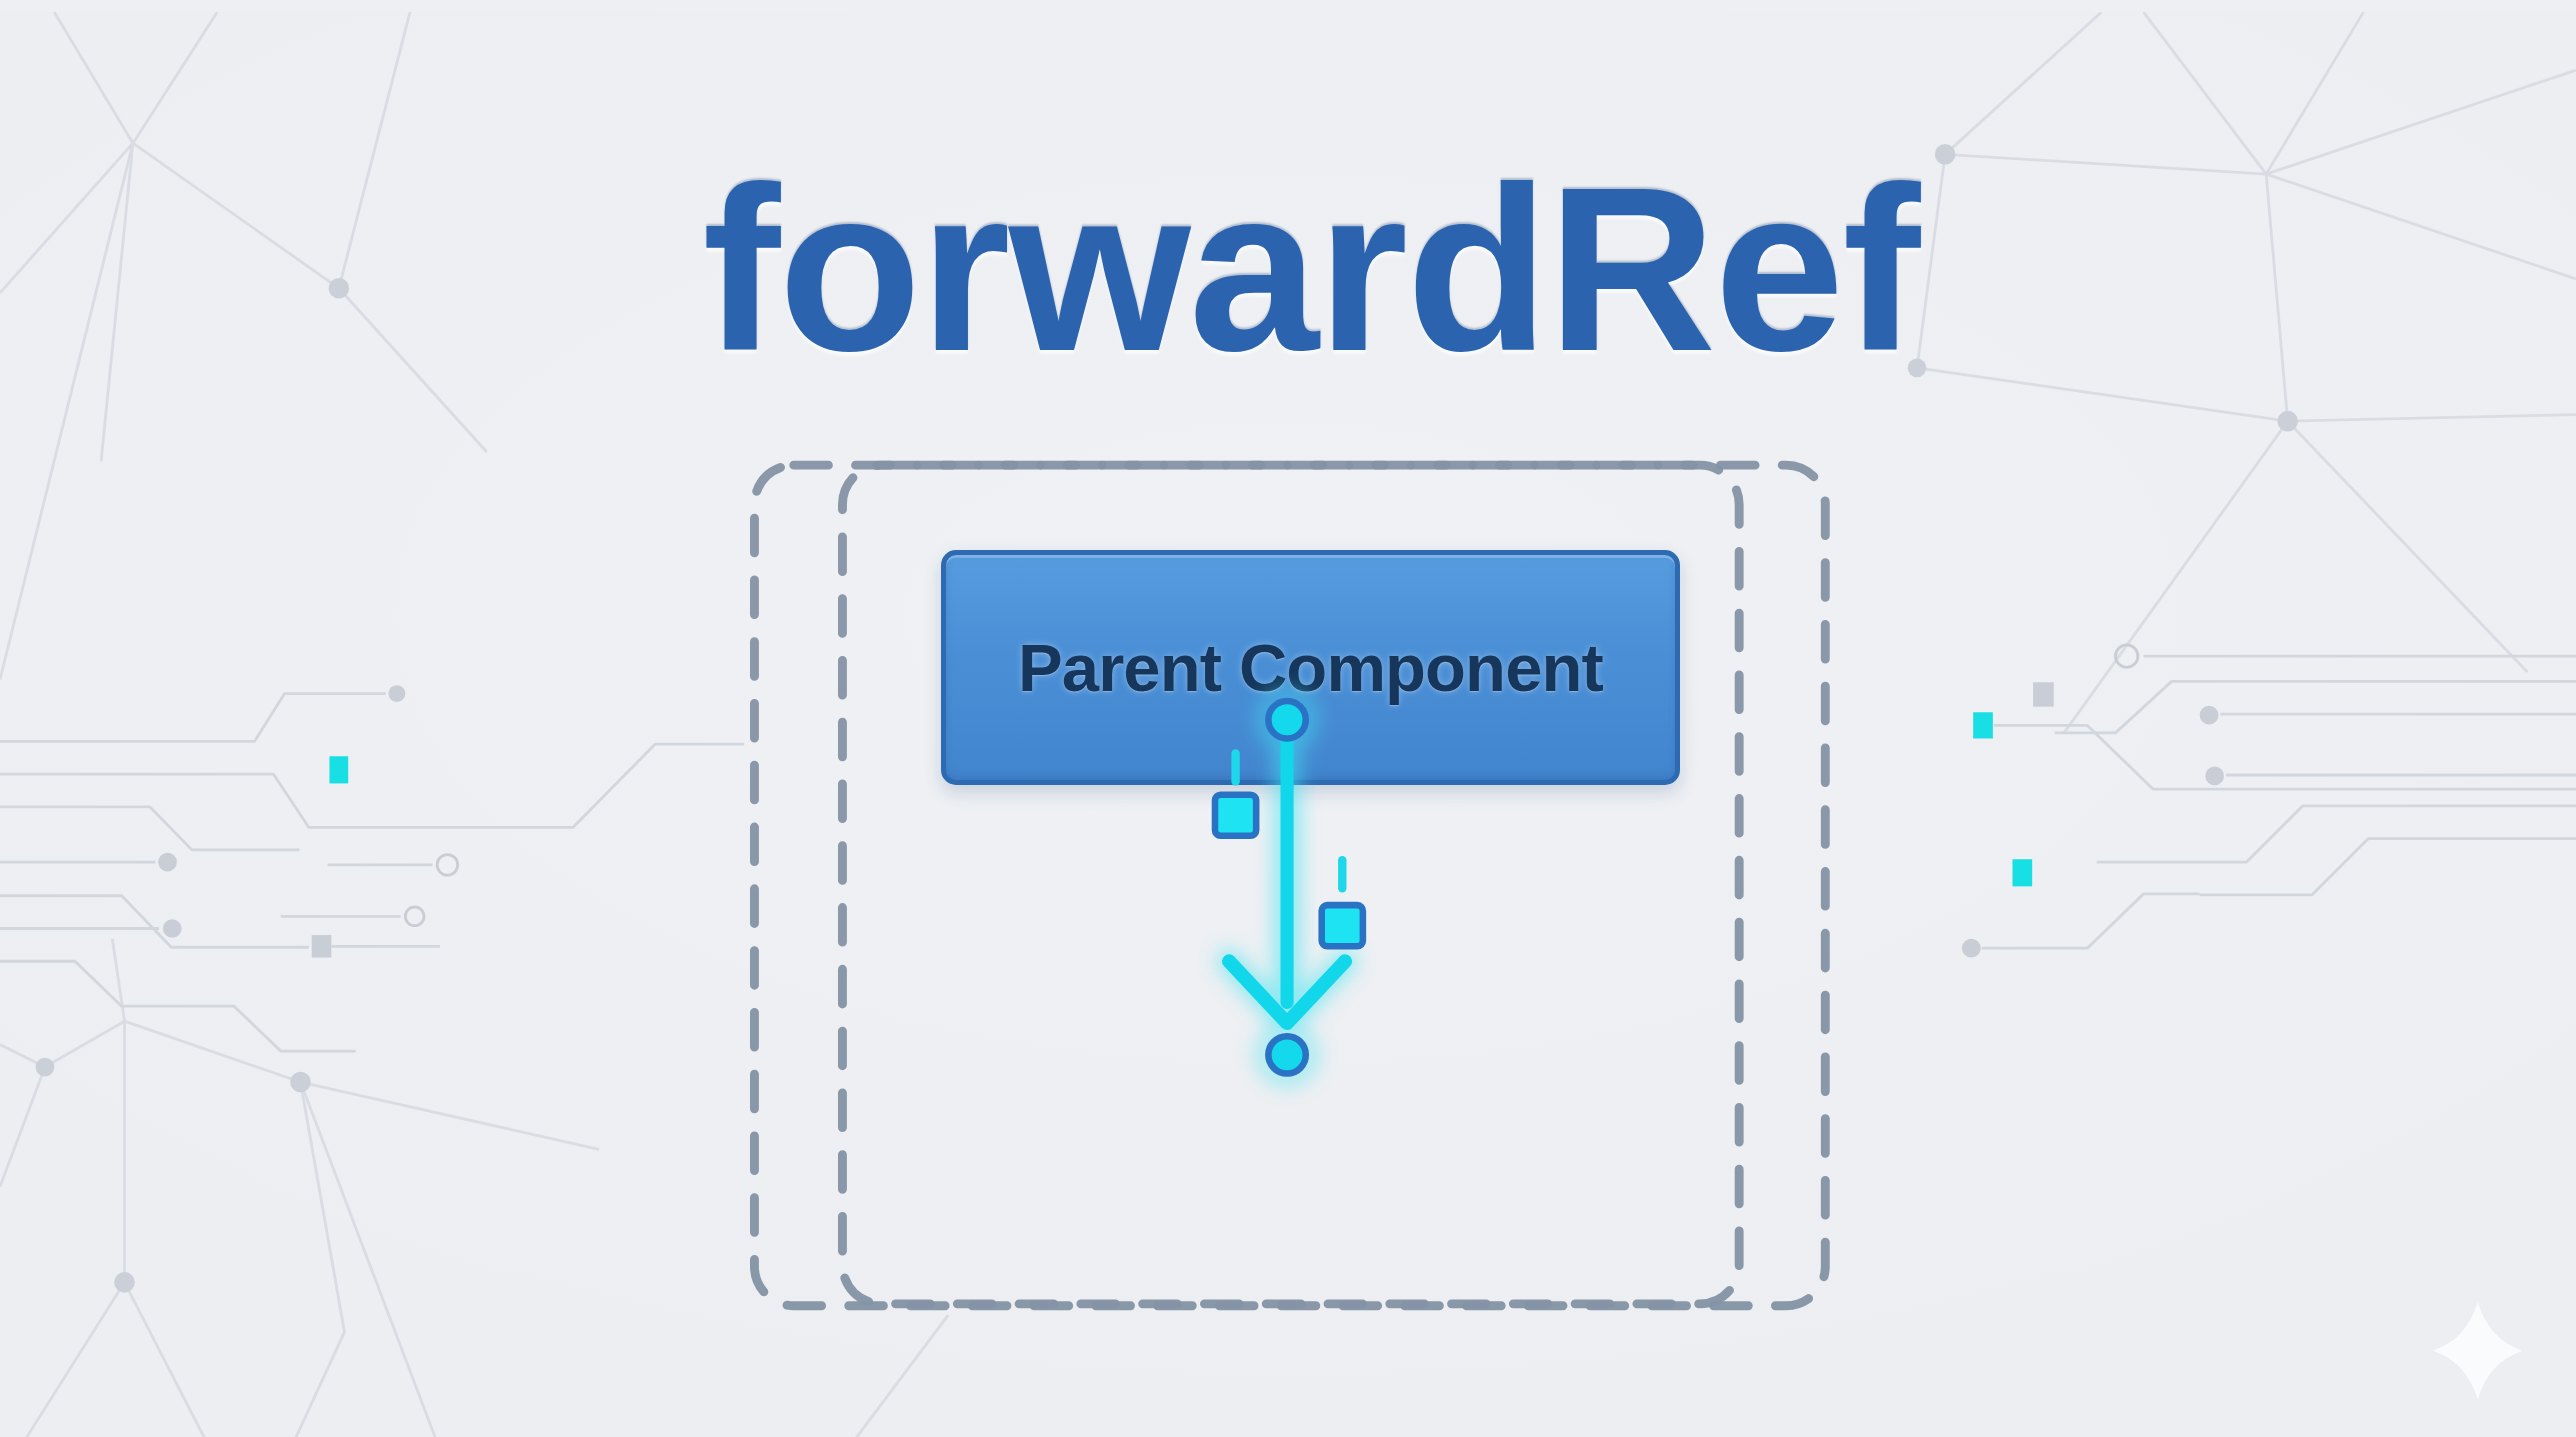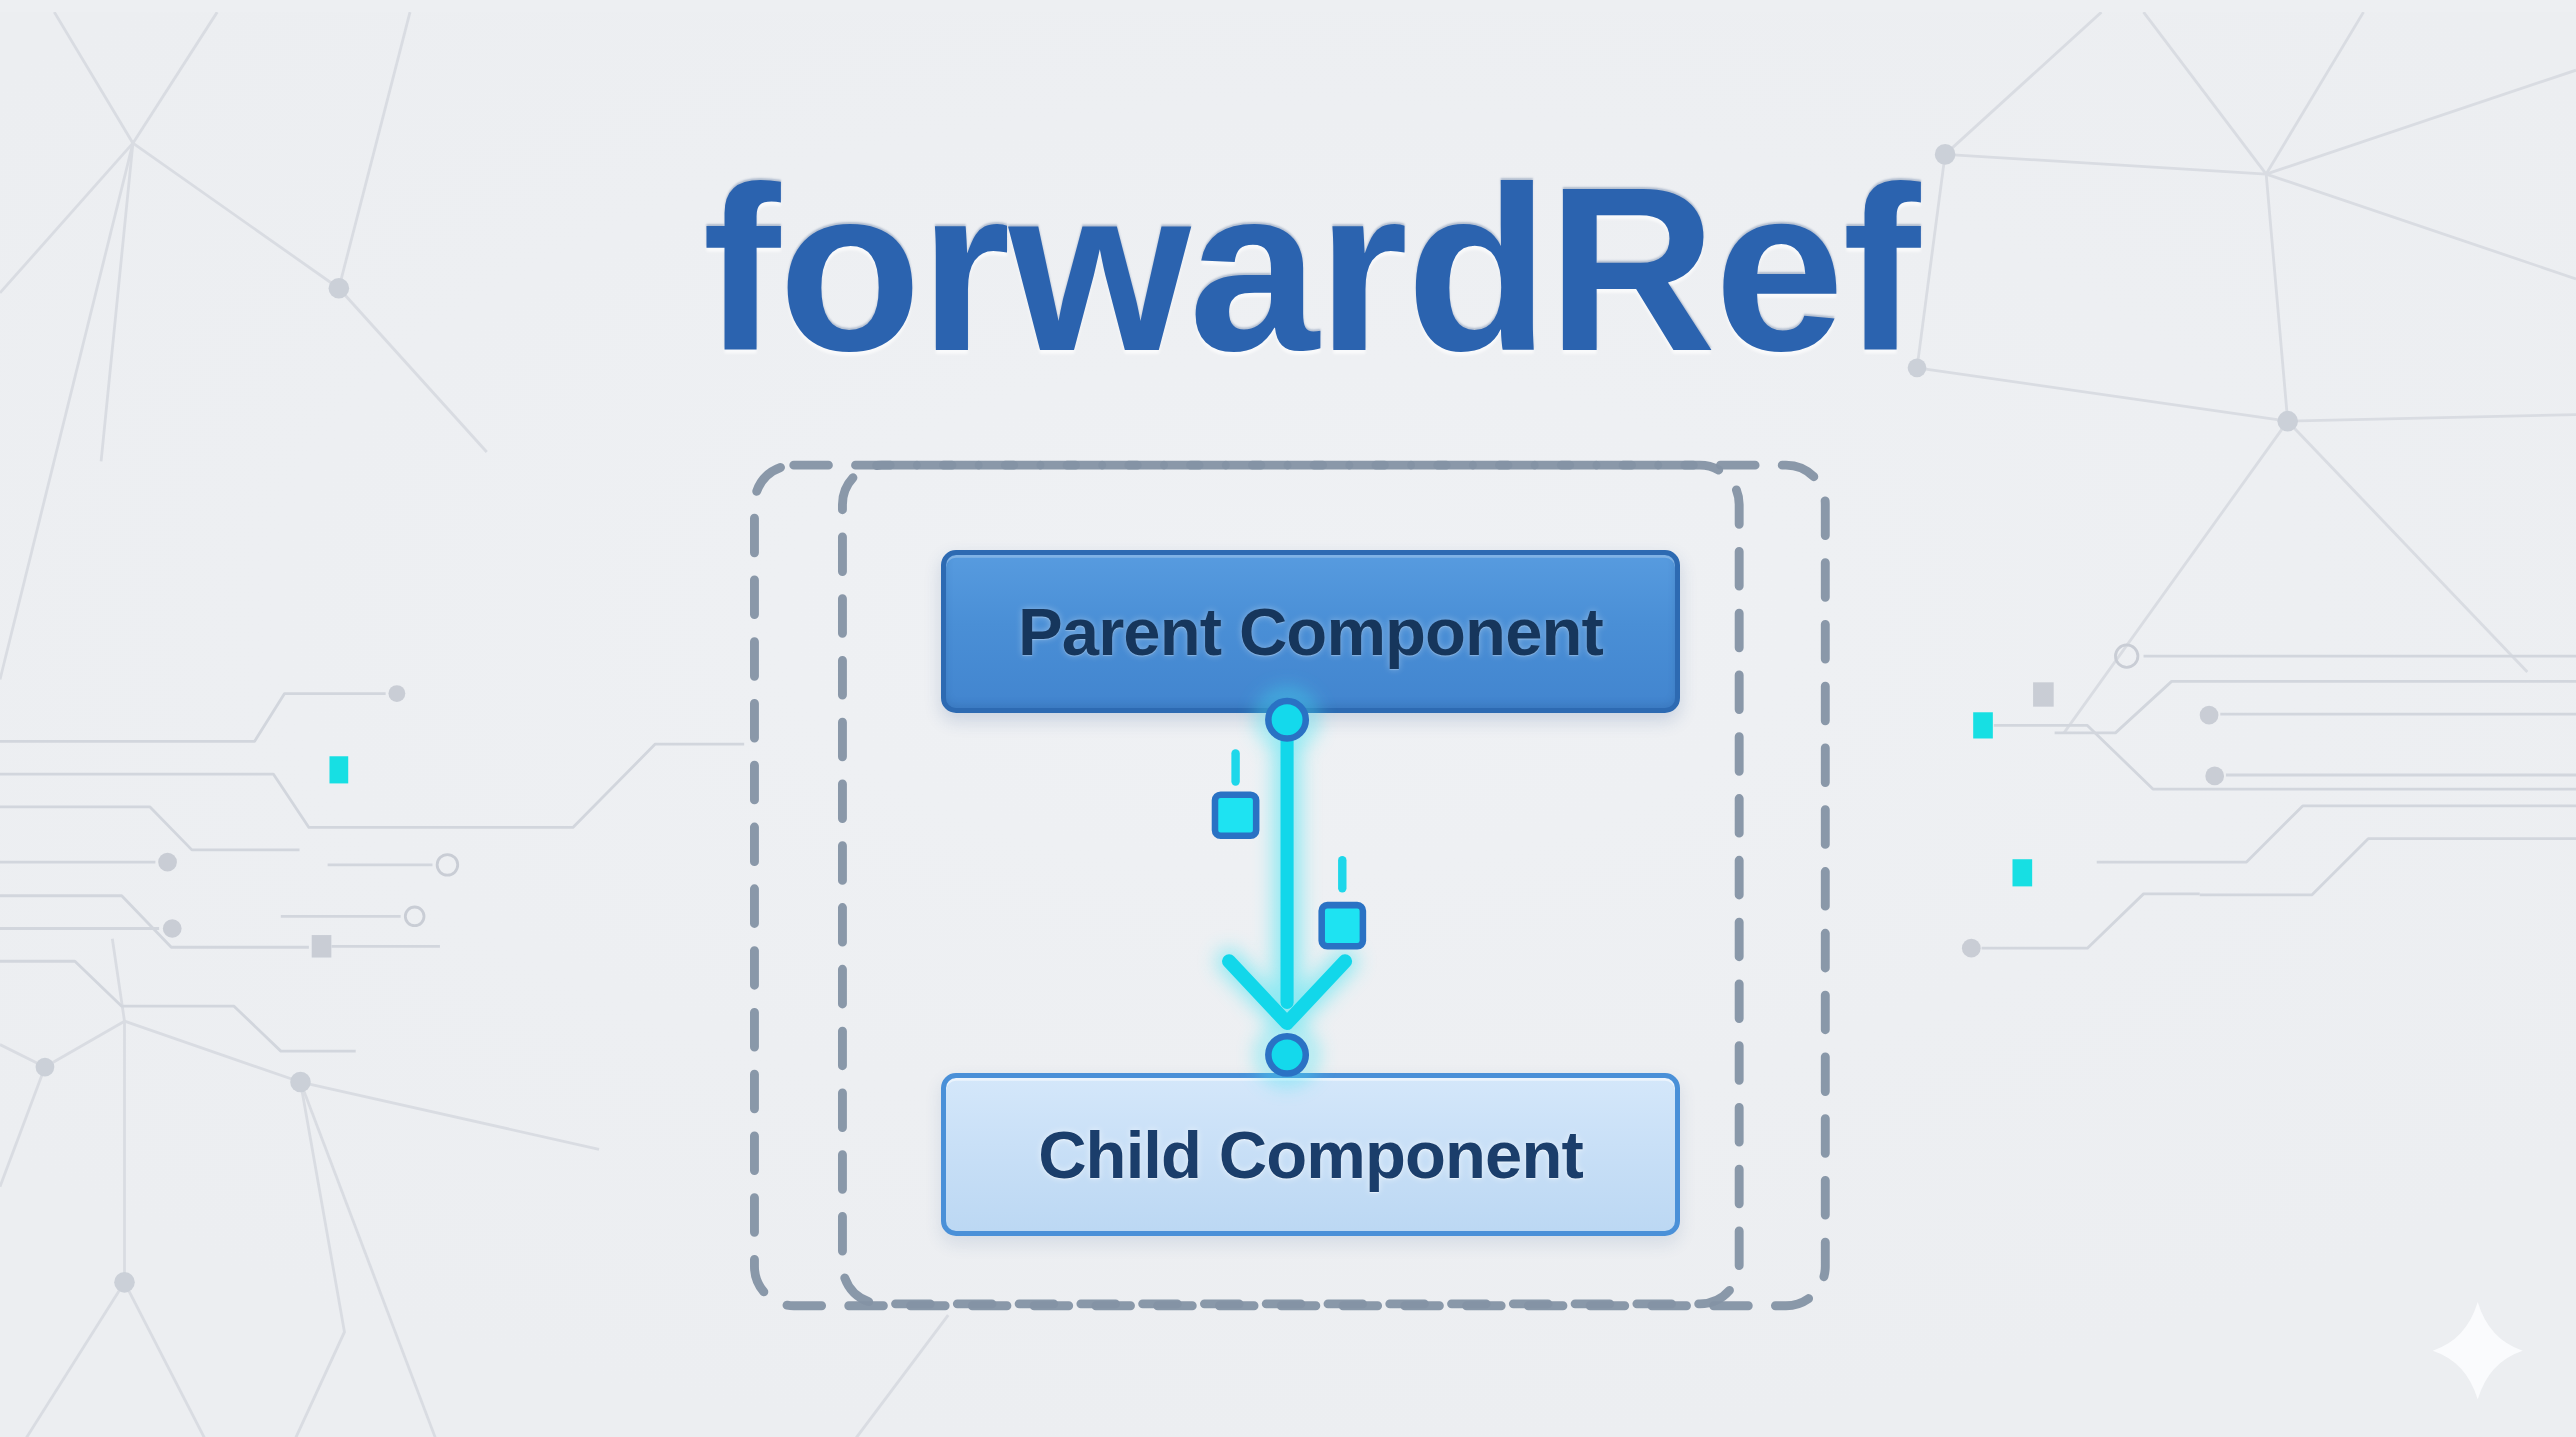--- a/index.html
+++ b/index.html
@@ -19,21 +19,21 @@
     text-align:center;
     transform:translateX(22.5px);
     font-size:234px;font-weight:700;line-height:1;
     letter-spacing:-1.9px;
     color:#2b63af;
     text-shadow:0 3.7px 2.8px rgba(255,255,255,0.65), 0 -1.9px 1.9px rgba(26,62,120,0.28);
     margin:0;
   }
 
   .comp-box{
-    position:absolute;left:941px;width:739px;height:163px;
+    position:absolute;left:941px;width:739px;height:235px;
     box-sizing:border-box;border-radius:15px;
     display:flex;align-items:center;justify-content:center;
     font-weight:700;font-size:67px;letter-spacing:-0.9px;
   }
   #parent-box{
     top:538px;
     background:linear-gradient(180deg,#579bdf 0%,#4a8fd6 45%,#4285cf 100%);
     border:5.6px solid #2d6ab2;
     box-shadow:0 7.5px 17px rgba(40,80,140,0.18), inset 0 2.8px 0 rgba(255,255,255,0.25), inset 0 -3.7px 7.5px rgba(30,70,130,0.18);
     color:#16365c;
@@ -145,23 +145,20 @@
 
     <rect x="806" y="484" width="1144" height="898" rx="42" fill="none" stroke="#8492a4" stroke-width="9.5" stroke-dasharray="37 29" stroke-linecap="round" opacity="0.95"></rect>
     <rect x="900" y="484" width="958" height="896" rx="42" fill="none" stroke="#8492a4" stroke-width="9.5" stroke-dasharray="37 29" stroke-linecap="round" opacity="0.95"></rect>
   </svg>
 
   <h1 id="title">forwardRef</h1>
 
   <div id="parent-box" class="comp-box">
     <span>Parent Component</span>
   </div>
-  <div id="child-box" class="comp-box">
-    <span>Child Component</span>
-  </div>
 
   <svg class="layer" viewBox="0 0 2752 1536" aria-hidden="true">
     <defs>
       <filter id="glow" x="-80%" y="-80%" width="260%" height="260%">
         <feGaussianBlur stdDeviation="10"></feGaussianBlur>
       </filter>
     </defs>
 
     <g filter="url(#glow)" opacity="0.55" stroke="#3fe4f2" fill="none" stroke-linecap="round" stroke-linejoin="round">
       <path d="M1375 775 V1058" stroke-width="30"></path>

